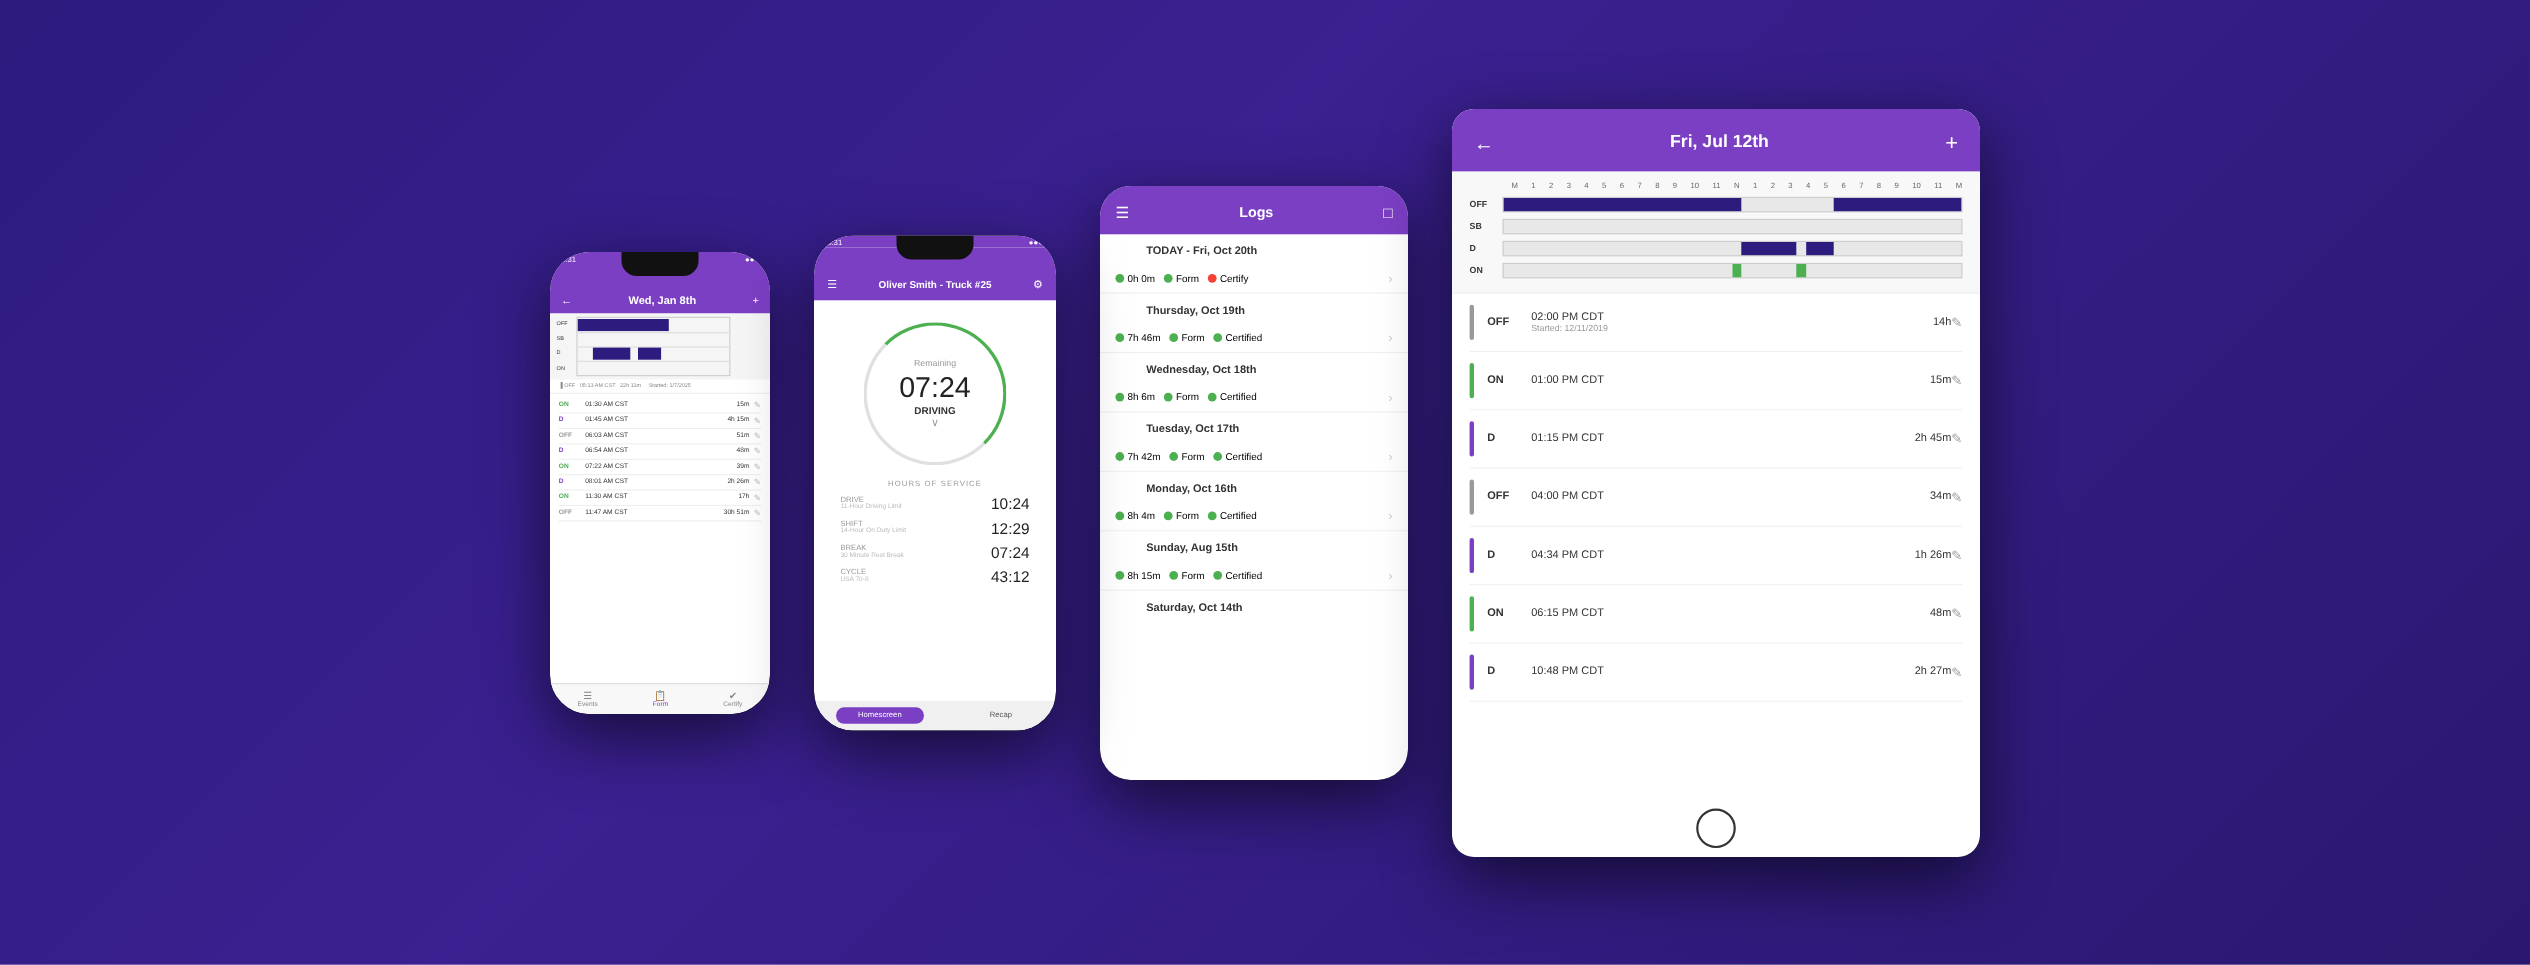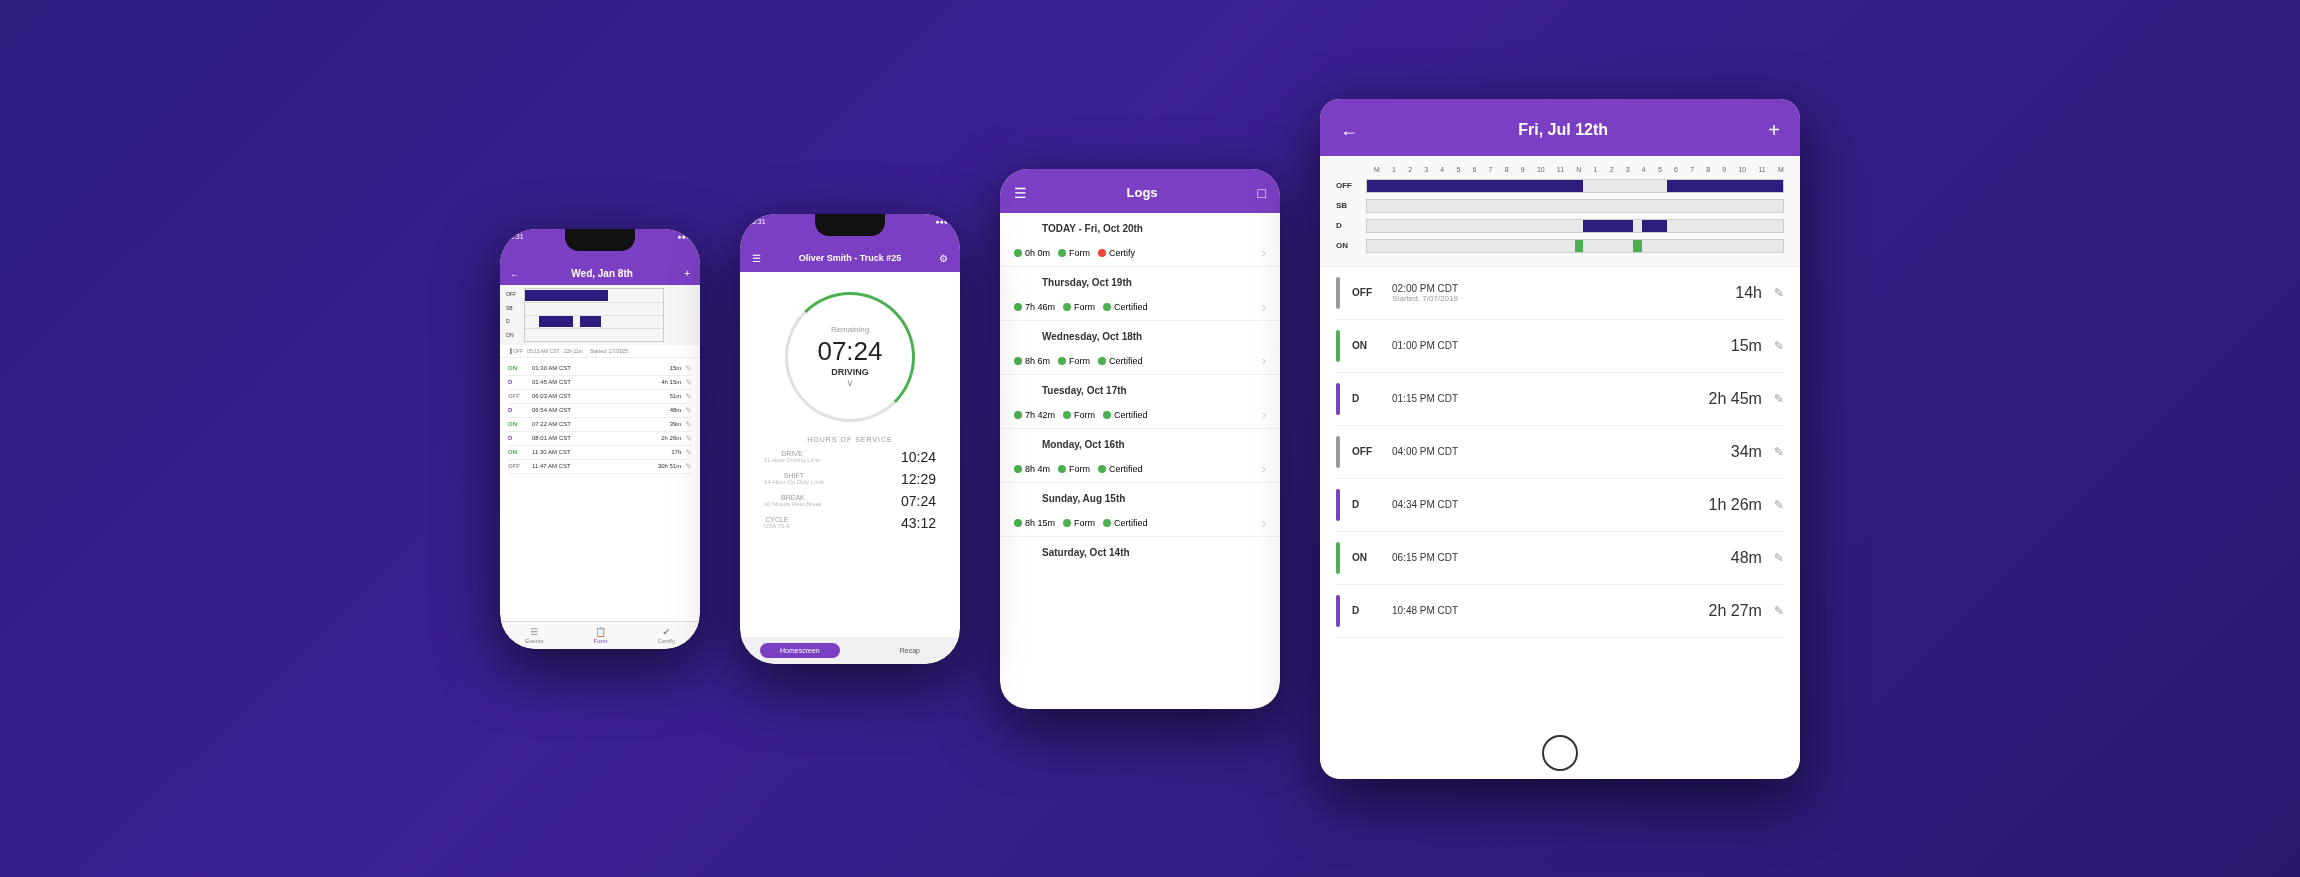--- a/index.html
+++ b/index.html
@@ -233,21 +233,20 @@
       color: #999;
       text-align: center;
       margin-bottom: 6px;
       letter-spacing: 1px;
     }
     .p2-hos-row {
       display: flex;
       justify-content: space-between;
       align-items: center;
       margin-bottom: 6px;
-      text-align: center;
     }
     .p2-hos-label { font-size: 7px; color: #999; }
     .p2-hos-sublabel { font-size: 6px; color: #bbb; }
     .p2-hos-value { font-size: 14px; font-weight: 300; color: #222; }
 
     .p2-footer {
       background: #f0f0f0;
       display: flex;
       justify-content: space-around;
       padding: 6px 0;
@@ -400,23 +399,22 @@
       font-size: 10px;
       font-weight: 600;
       color: #333;
     }
     .tab-log-time {
       flex: 1;
       font-size: 10px;
       color: #333;
     }
     .tab-log-duration {
-      font-size: 16px;
+      font-size: 10px;
       color: #333;
-      margin-right: 12px;
     }
     .tab-log-note {
       font-size: 8px;
       color: #999;
     }
     .tab-edit-icon {
       color: #999;
       font-size: 12px;
       cursor: pointer;
     }
@@ -836,21 +834,21 @@
         </div>
       </div>
 
       <div class="tab-log-list">
 
         <div class="tab-log-item">
           <div class="tab-log-indicator ind-grey"></div>
           <div class="tab-log-status">OFF</div>
           <div style="flex:1;">
             <div class="tab-log-time">02:00 PM CDT</div>
-            <div class="tab-log-note">Started: 7/07/2019</div>
+            <div class="tab-log-note">Started: 12/11/2019</div>
           </div>
           <div class="tab-log-duration">14h</div>
           <span class="tab-edit-icon">✎</span>
         </div>
 
         <div class="tab-log-item">
           <div class="tab-log-indicator ind-green"></div>
           <div class="tab-log-status">ON</div>
           <div style="flex:1;">
             <div class="tab-log-time">01:00 PM CDT</div>

